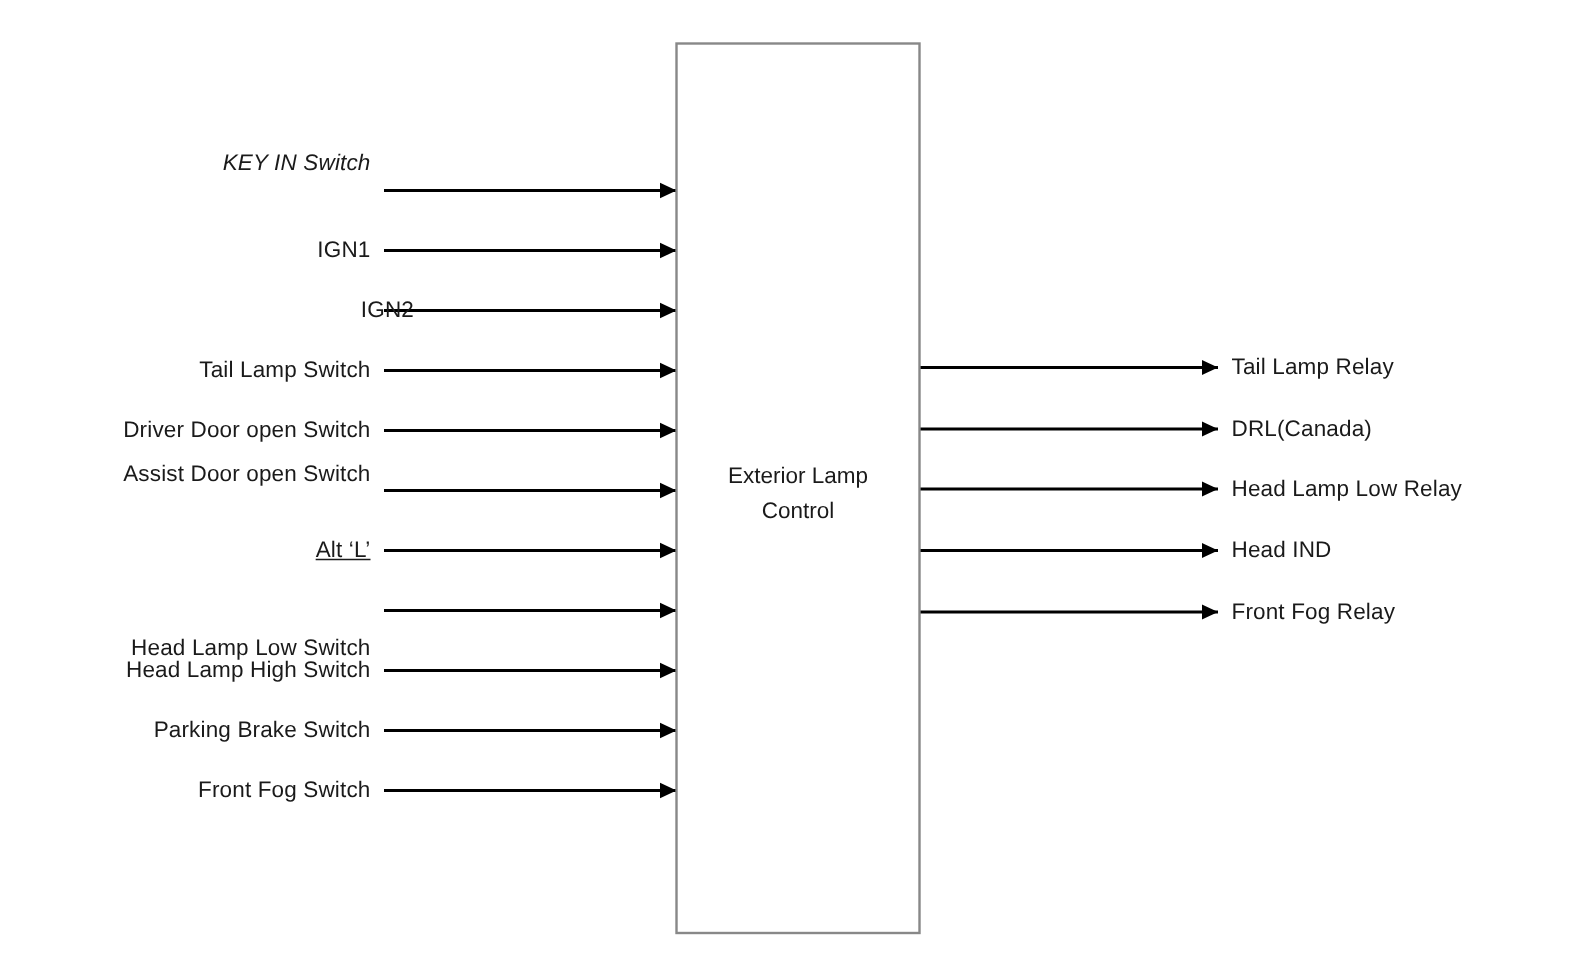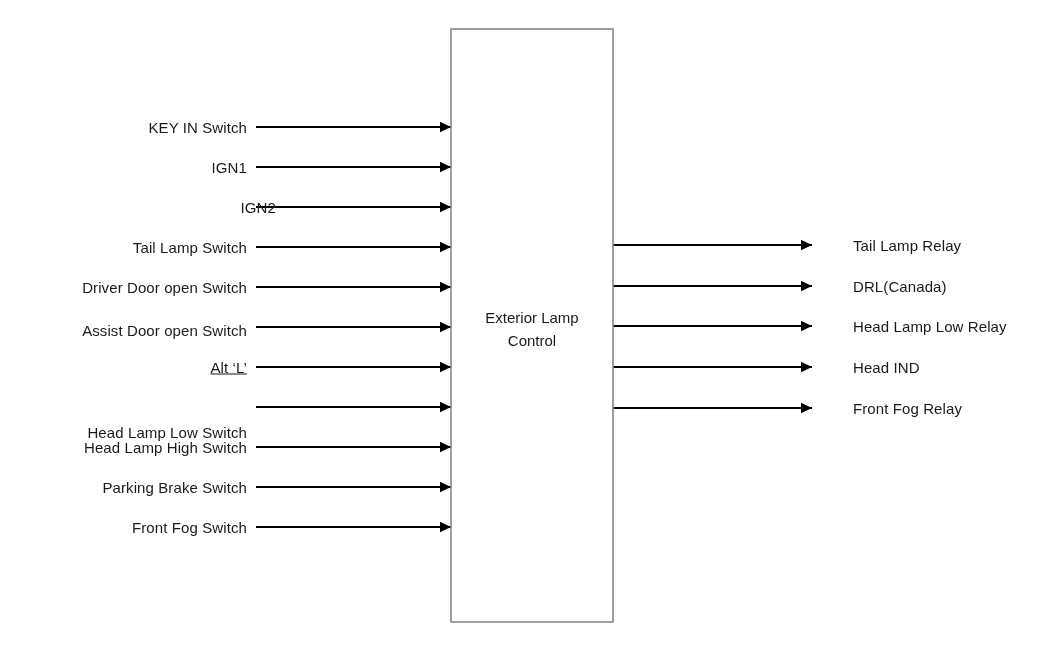--- a/index.html
+++ b/index.html
@@ -32,21 +32,20 @@
     white-space: nowrap;
     letter-spacing: 0.1px;
   }
   .in-label {
     text-align: right;
     transform: translateY(-50%);
   }
   .out-label {
     text-align: right;
     transform: translateY(-50%);
-    margin-left: 32px;
   }
   .block-title {
     position: absolute;
     text-align: center;
     font-size: 15px;
     line-height: 23px;
     color: #1a1a1a;
     transform: translateY(-50%);
     white-space: pre-line;
   }
@@ -77,26 +76,26 @@
         <line x1="613" y1="245" x2="812" y2="245" stroke="#000000" stroke-width="2" marker-end="url(#arrow)"></line>
         <line x1="613" y1="286" x2="812" y2="286" stroke="#000000" stroke-width="2" marker-end="url(#arrow)"></line>
         <line x1="613" y1="326" x2="812" y2="326" stroke="#000000" stroke-width="2" marker-end="url(#arrow)"></line>
         <line x1="613" y1="367" x2="812" y2="367" stroke="#000000" stroke-width="2" marker-end="url(#arrow)"></line>
         <line x1="613" y1="408" x2="812" y2="408" stroke="#000000" stroke-width="2" marker-end="url(#arrow)"></line>
       </g>
     <rect id="control-box" x="451" y="29" width="162" height="593" fill="#ffffff" stroke="#888888" stroke-width="1.6"></rect>
   </svg>
 
   <div id="input-labels">
-      <div class="sig-label in-label" style="right: 803px; top: 127px;">KEY IN Switch</div>
+      <div class="sig-label in-label" style="right: 803px; top: 109px; font-style: italic;">KEY IN Switch</div>
       <div class="sig-label in-label" style="right: 803px; top: 167px; text-align: center;">IGN1</div>
       <div class="sig-label in-label" style="right: 774px; top: 207px;">IGN2</div>
       <div class="sig-label in-label" style="right: 803px; top: 247px;">Tail Lamp Switch</div>
       <div class="sig-label in-label" style="right: 803px; top: 287px;">Driver Door open Switch</div>
-      <div class="sig-label in-label" style="right: 803px; top: 330px;">Assist Door open Switch</div>
+      <div class="sig-label in-label" style="right: 803px; top: 316px;">Assist Door open Switch</div>
       <div class="sig-label in-label" style="right: 803px; top: 367px; text-decoration: underline;">Alt ‘L’</div>
       <div class="sig-label in-label" style="right: 803px; top: 396px; margin-top: 36px;">Head Lamp Low Switch</div>
       <div class="sig-label in-label" style="right: 803px; top: 447px;">Head Lamp High Switch</div>
       <div class="sig-label in-label" style="right: 803px; top: 487px;">Parking Brake Switch</div>
       <div class="sig-label in-label" style="right: 803px; top: 527px;">Front Fog Switch</div>
     </div>
   <div id="output-labels">
       <div class="sig-label out-label" style="left: 821px; top: 245px;">Tail Lamp Relay</div>
       <div class="sig-label out-label" style="left: 821px; top: 286px;">DRL(Canada)</div>
       <div class="sig-label out-label" style="left: 821px; top: 326px;">Head Lamp Low Relay</div>

